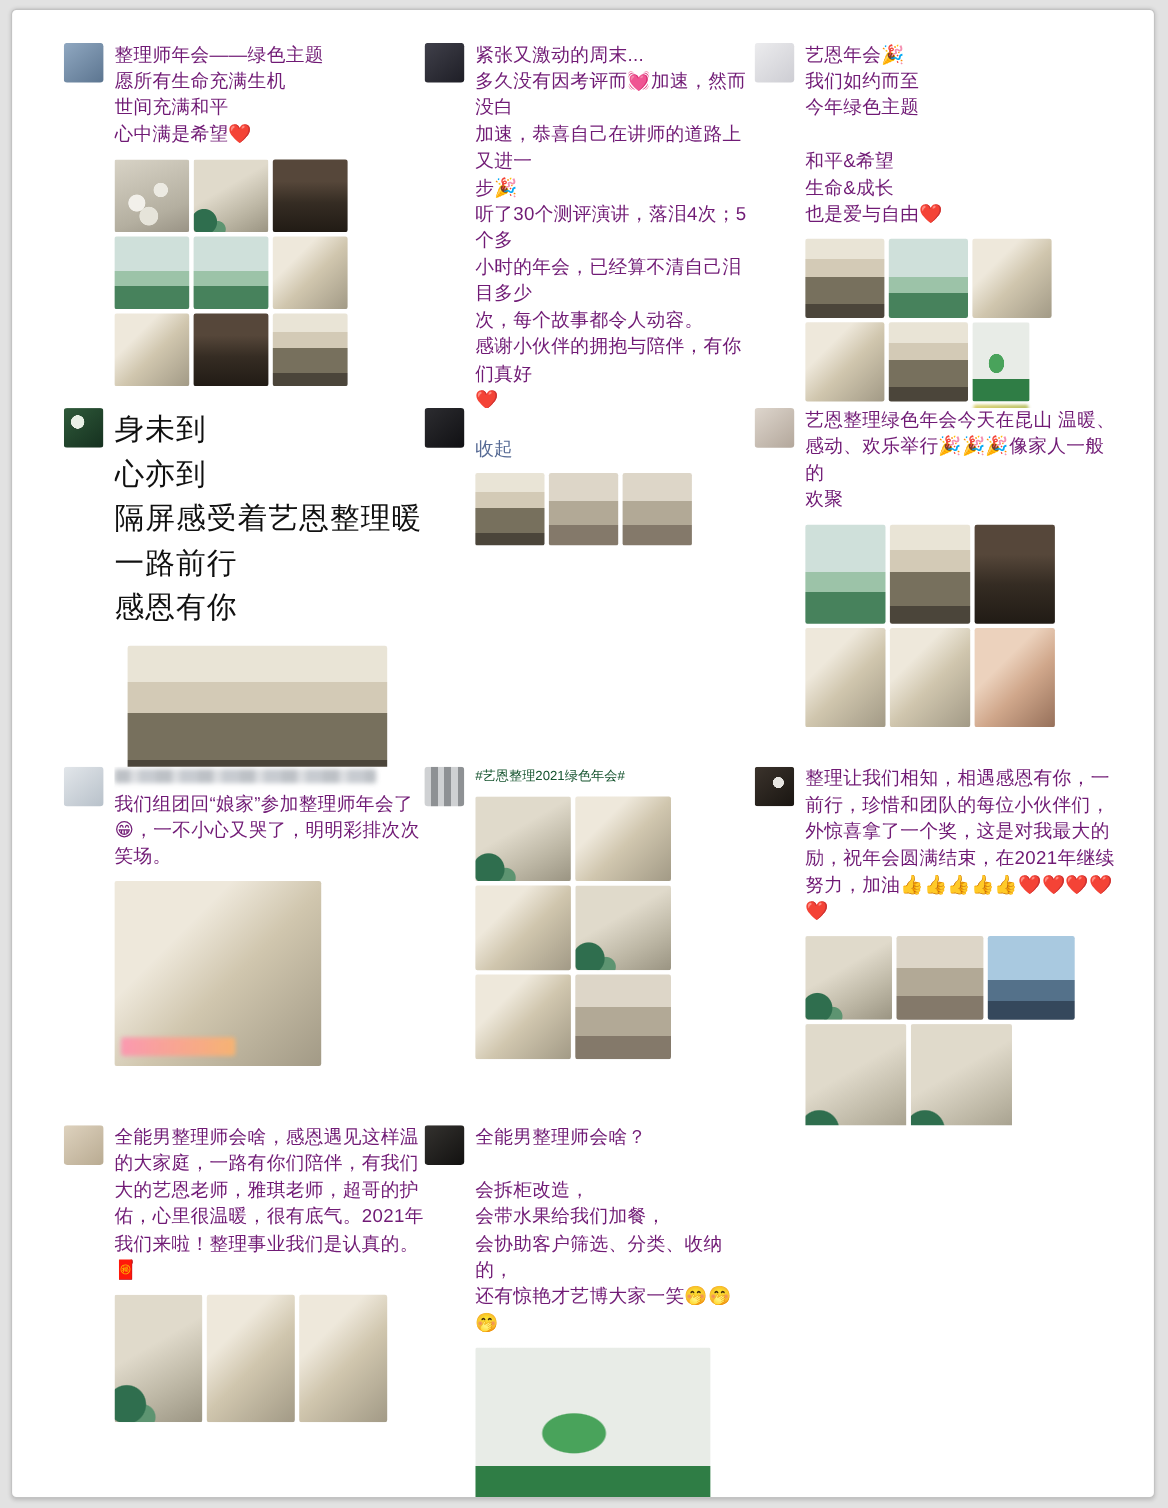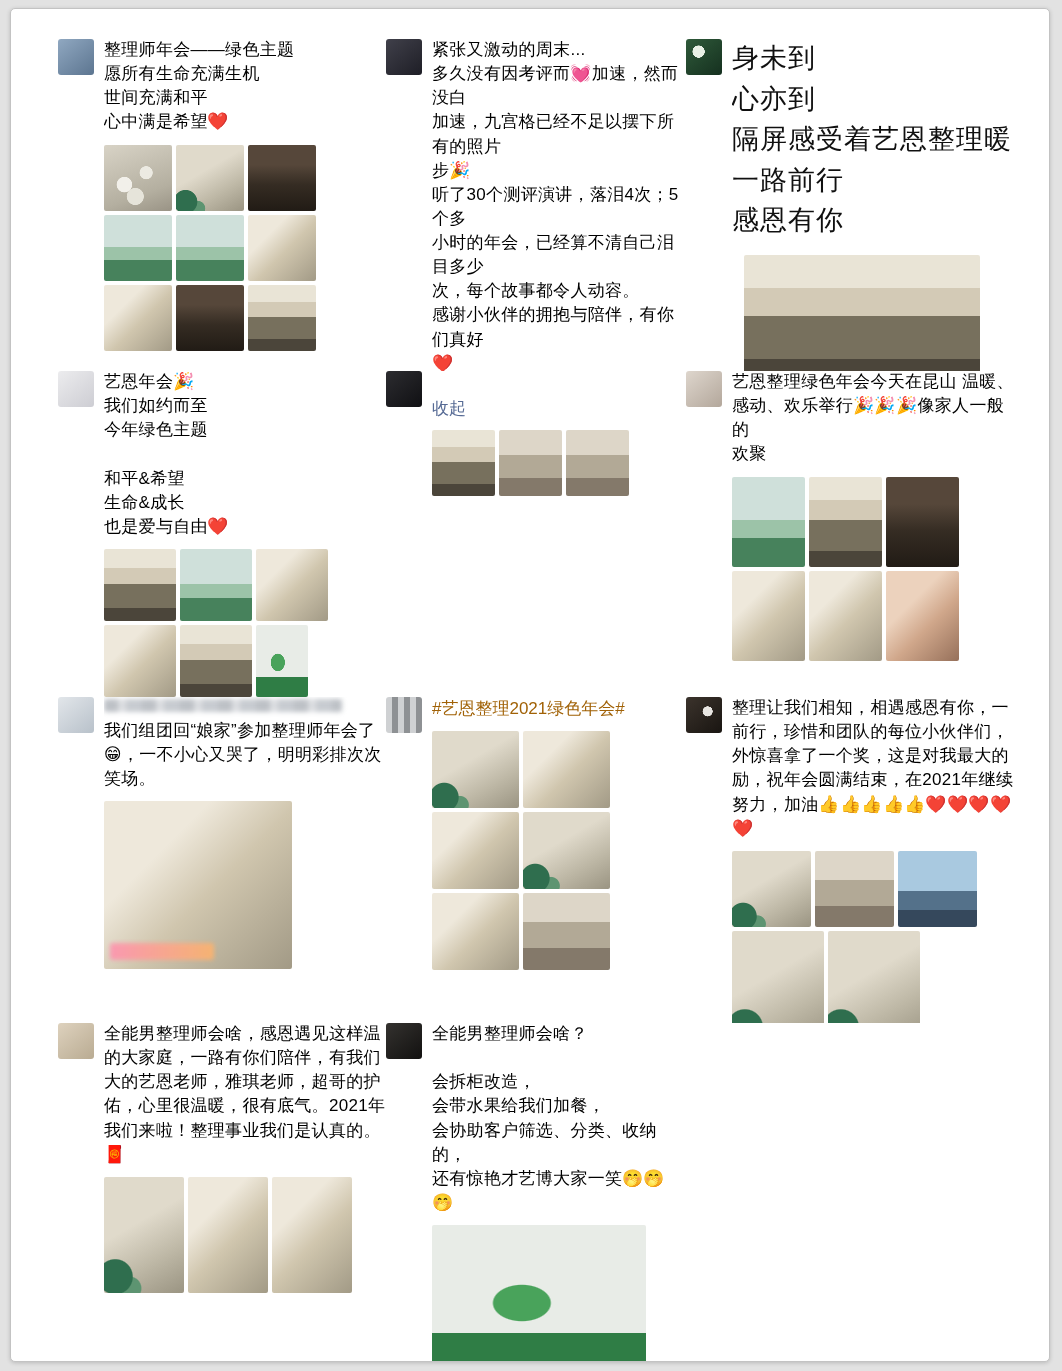--- a/index.html
+++ b/index.html
@@ -26,28 +26,28 @@
   }
   .post{display:flex;gap:10px;overflow:hidden;align-items:flex-start;}
   .avatar{
     width:36px;height:36px;flex:none;border-radius:3px;
     background:#bbb;
   }
   .content{flex:1;min-width:0;overflow:hidden;}
   .post-text{
     white-space:pre-line;
     font-size:17px;line-height:1.42;
-    color:#000000;
+    color:#701a75;
     letter-spacing:.3px;
     margin-top:-1px;
     overflow:hidden;
   }
   .big-text{font-size:27px;line-height:1.5;color:#101010;letter-spacing:1px;}
   .link{display:inline-block;margin-top:26px;font-size:17px;color:#576b95;cursor:pointer;}
-  .hashtag{font-size:17px;line-height:1.42;color:#a16207;cursor:pointer;}
+  .hashtag{font-size:12px;line-height:1.42;color:#14532d;cursor:pointer;}
   .pgrid{display:flex;flex-wrap:wrap;gap:4px;margin-top:10px;}
   .ph{border-radius:2px;flex:none;}
   
   .s66{width:68px;height:66px}
   .s72{width:72px;height:72px}
   .s52{width:52px;height:72px}
   .s63{width:63px;height:66px}
   .s7290{width:73px;height:90px}
   .s76{width:76px;height:76px}
   .s86{width:87px;height:77px}
@@ -126,40 +126,28 @@
           <div class="ph s66 ph-group"></div>
         </div>
       </div>
     </article>
 
     <article class="post">
       <div class="avatar av2"></div>
       <div class="content">
         <div class="post-text">紧张又激动的周末...
 多久没有因考评而💓加速，然而没白
-加速，九宫格已经不足以摆下所有的照片
+加速，恭喜自己在讲师的道路上又进一
 步🎉
 听了30个测评演讲，落泪4次；5个多
 小时的年会，已经算不清自己泪目多少
 次，每个故事都令人动容。
 感谢小伙伴的拥抱与陪伴，有你们真好
 ❤️</div>
 
-      </div>
-    </article>
-
-    <article class="post">
-      <div class="avatar av4"></div>
-      <div class="content">
-        <div class="post-text big-text">身未到
-心亦到
-隔屏感受着艺恩整理暖
-一路前行
-感恩有你</div>
-        <div class="ph wide1 ph-group"></div>
       </div>
     </article>
 
     <article class="post">
       <div class="avatar av3"></div>
       <div class="content">
         <div class="post-text">艺恩年会🎉
 我们如约而至
 今年绿色主题
 
@@ -174,20 +162,32 @@
           <div class="ph s72 ph-group"></div>
           <div class="capcol">
             <div class="ph s52 ph-dancer"></div>
             <div class="cap3"></div>
           </div>
         </div>
       </div>
     </article>
 
     <article class="post">
+      <div class="avatar av4"></div>
+      <div class="content">
+        <div class="post-text big-text">身未到
+心亦到
+隔屏感受着艺恩整理暖
+一路前行
+感恩有你</div>
+        <div class="ph wide1 ph-group"></div>
+      </div>
+    </article>
+
+    <article class="post">
       <div class="avatar av5"></div>
       <div class="content">
         <a class="link">收起</a>
         <div class="pgrid">
           <div class="ph s63 ph-group"></div>
           <div class="ph s63 ph-lobby"></div>
           <div class="ph s63 ph-lobby"></div>
         </div>
       </div>
     </article>

